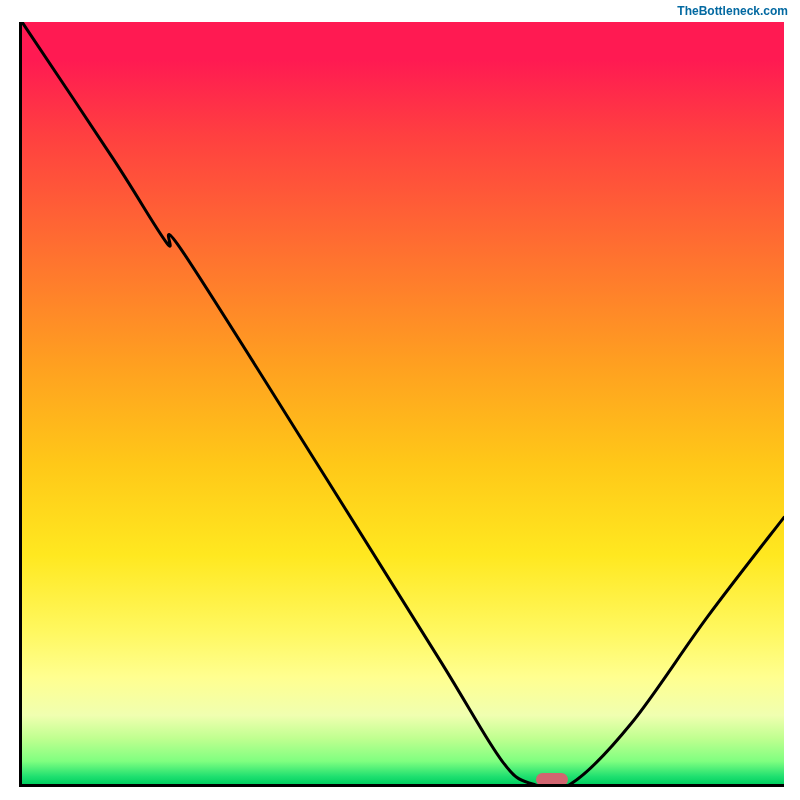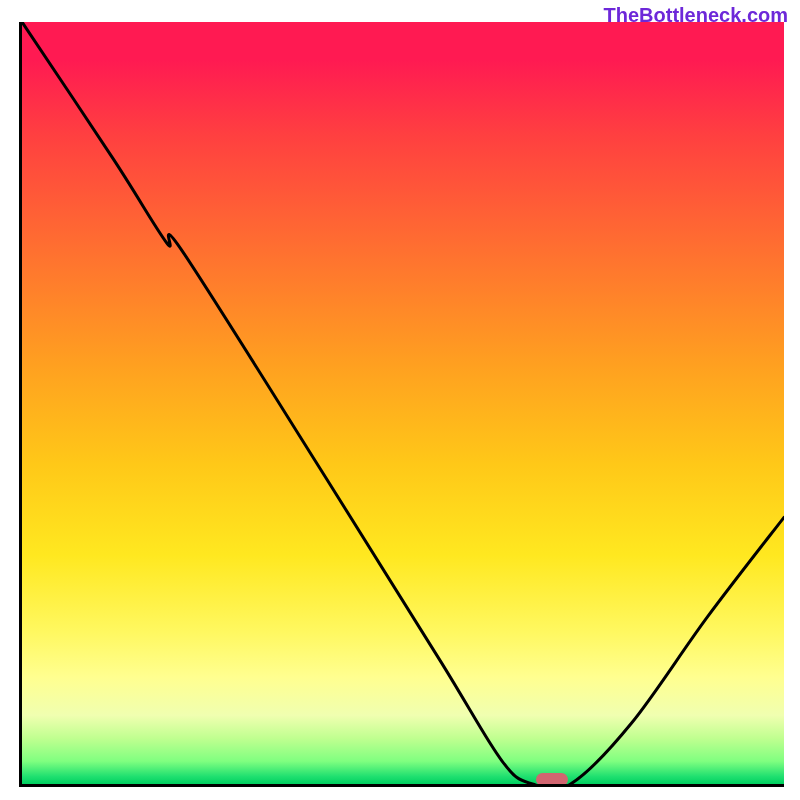--- a/index.html
+++ b/index.html
@@ -8,23 +8,23 @@
     width: 800px;
     height: 800px;
     background: #ffffff;
     font-family: Arial, sans-serif;
     position: relative;
   }
   .watermark {
     position: absolute;
     top: 4px;
     right: 12px;
-    font-size: 20px;
+    font-size: 12px;
     font-weight: bold;
-    color: #6d28d9;
+    color: #0369a1;
     z-index: 10;
     margin-left: 23px;
   }
   .chart-container {
     position: absolute;
     top: 22px;
     left: 19px;
     width: 762px;
     height: 762px;
     border-left: 3px solid #000;

